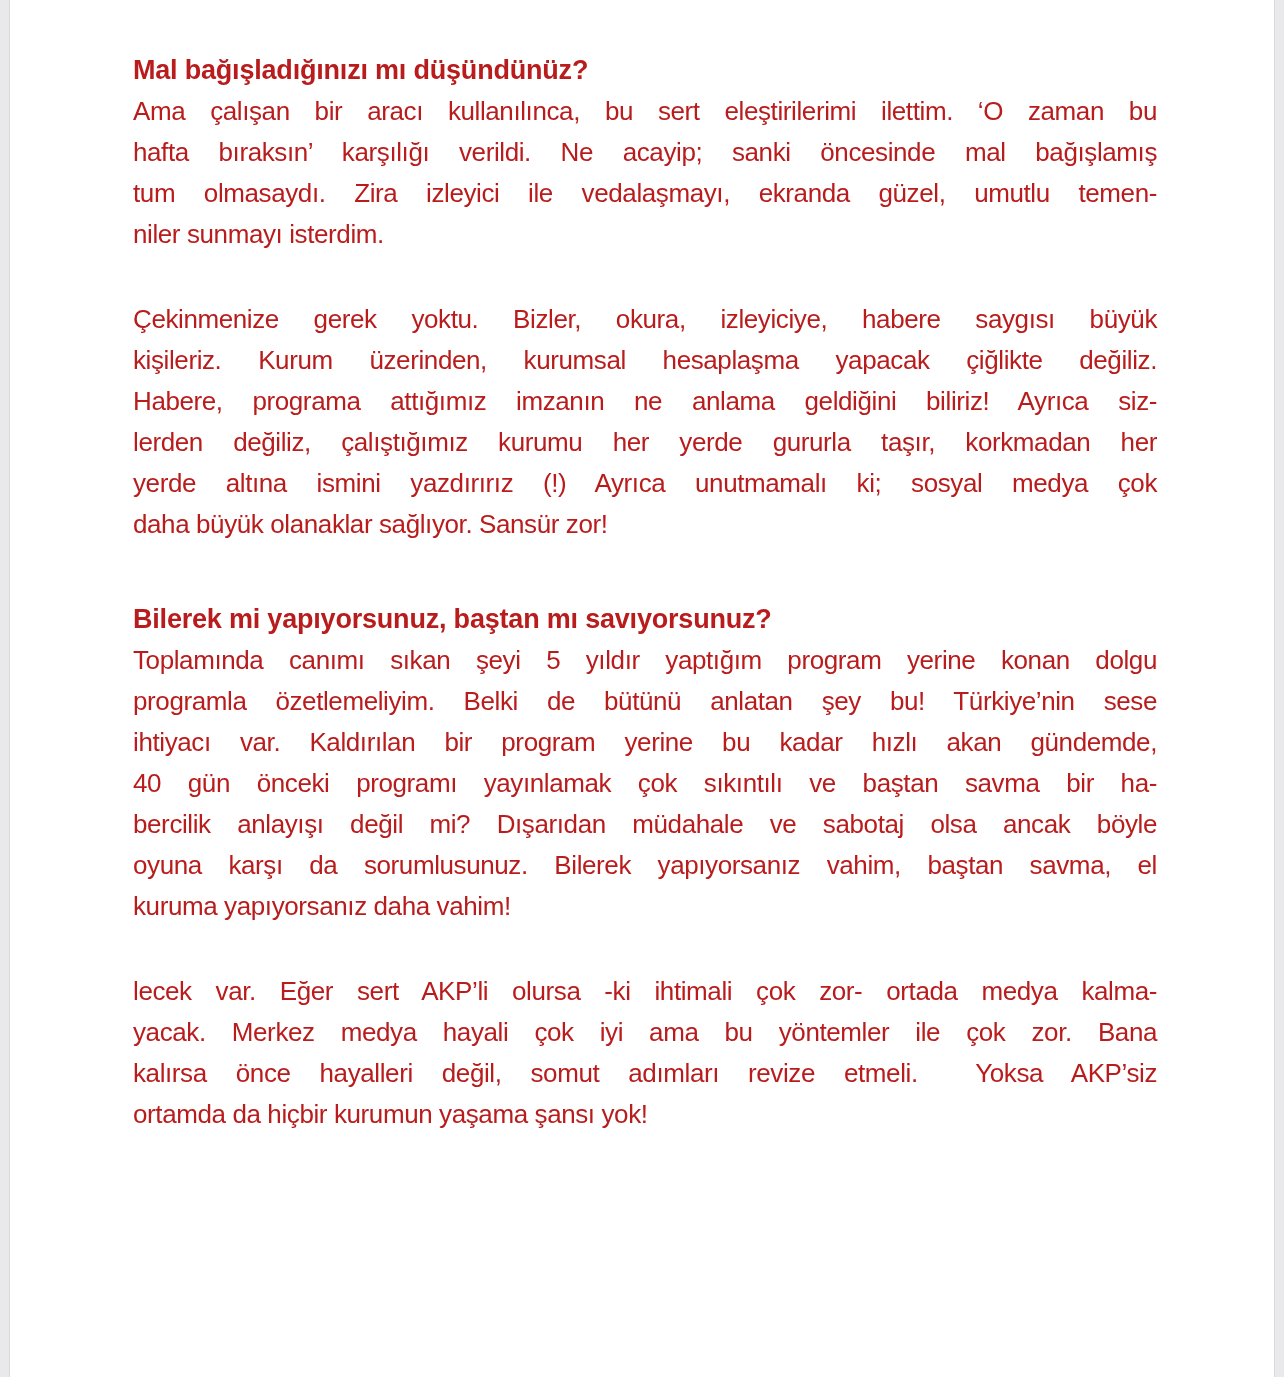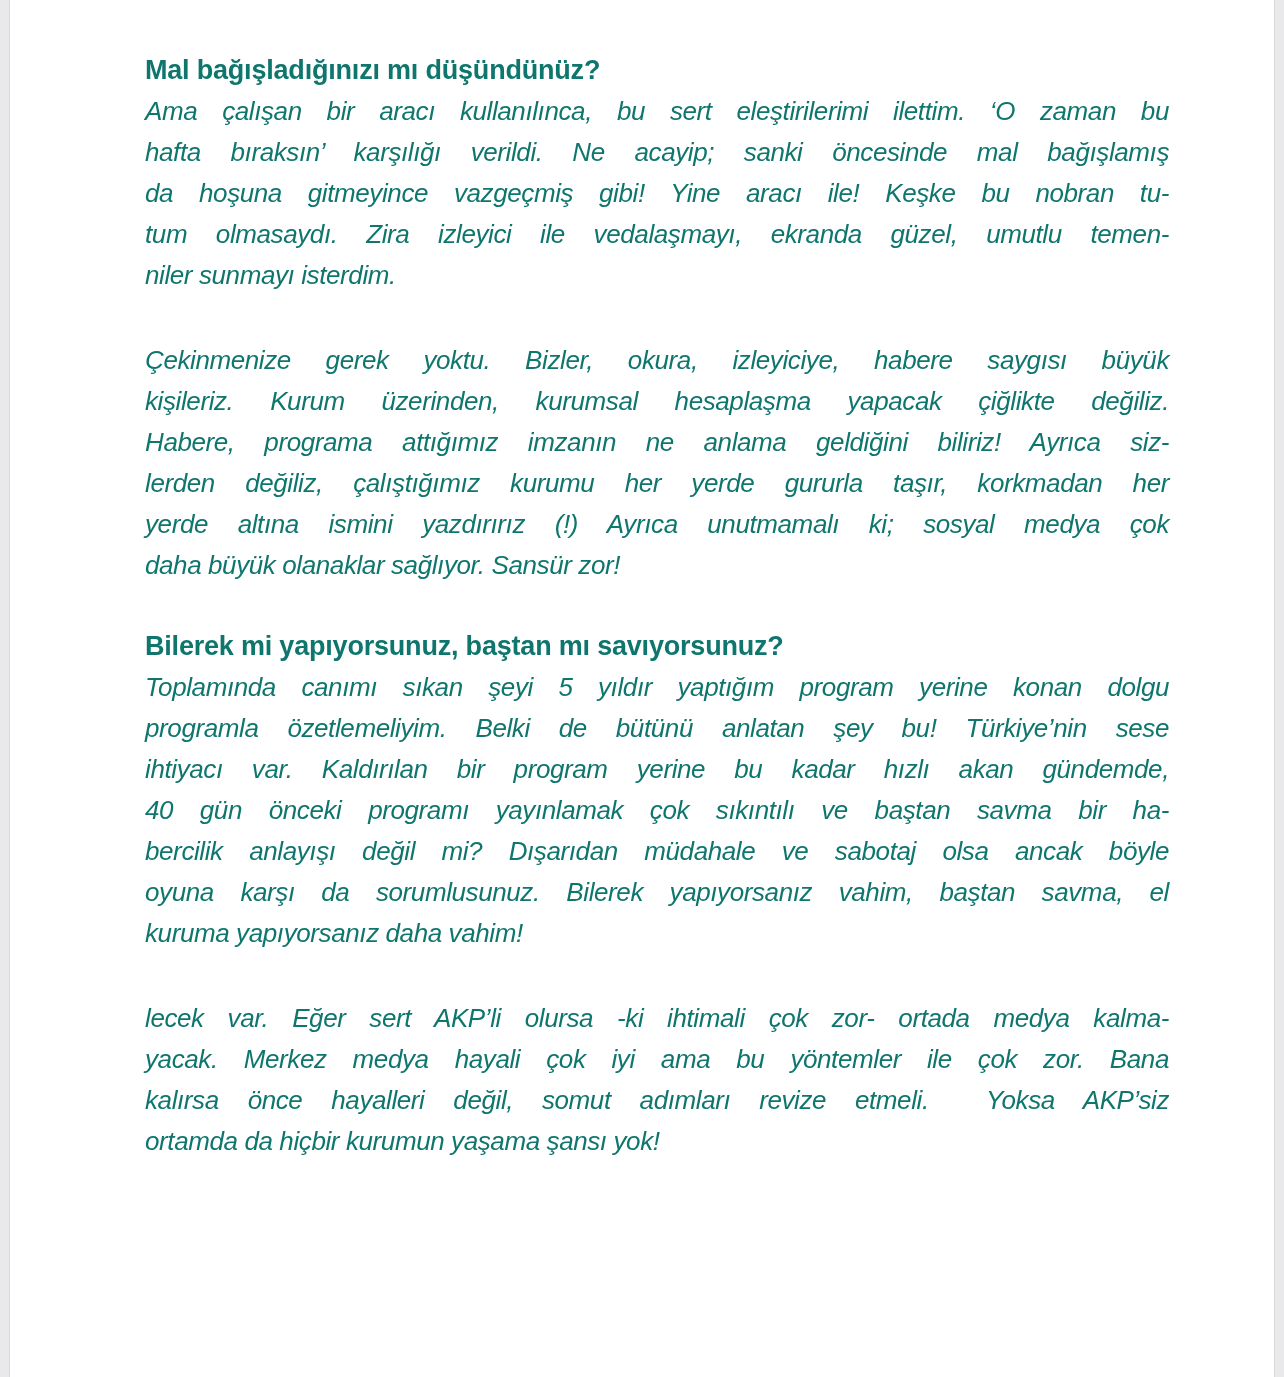--- a/index.html
+++ b/index.html
@@ -20,62 +20,60 @@
     top: 0;
     bottom: 0;
     width: 9px;
     background: #e9e9eb;
   }
   .edge-strip.left  { left: 0;  border-right: 1px solid #d9d9db; }
   .edge-strip.right { right: 0; border-left: 1px solid #d9d9db; }
 
   .article {
     position: absolute;
-    left: 145px;
+    left: 133px;
     top: 50px;
     width: 1024px;
-    color: #0f766e;
+    color: #b91c1c;
     font-size: 26px;
     letter-spacing: -0.4px;
     line-height: 41px;
   }
-  .section + .section { margin-top: 40px; }
+  .section + .section { margin-top: 54px; }
   .section-heading {
     font-weight: 700;
     font-size: 27px;
     letter-spacing: -0.2px;
     line-height: 41px;
     margin: 0;
   }
   .paragraph { margin: 0; }
   .paragraph + .paragraph { margin-top: 44px; }
   .text-line {
     text-align: justify;
     text-align-last: justify;
     white-space: pre-wrap;
     height: 41px;
-    font-style: italic;
   }
   .text-line.last {
     text-align-last: left;
   }
 </style>
 </head>
 <body>
 
 <div class="screen">
   <div class="edge-strip left"></div>
   <div class="edge-strip right"></div>
   <div class="article">
       <div class="section">
         <div class="section-heading">Mal bağışladığınızı mı düşündünüz?</div>
         <div class="paragraph">
           <div class="text-line">Ama çalışan bir aracı kullanılınca, bu sert eleştirilerimi ilettim. ‘O zaman bu</div>
           <div class="text-line">hafta bıraksın’ karşılığı verildi. Ne acayip; sanki öncesinde mal bağışlamış</div>
-          <div class="text-line">da hoşuna gitmeyince vazgeçmiş gibi! Yine aracı ile! Keşke bu nobran tu-</div>
           <div class="text-line">tum olmasaydı. Zira izleyici ile vedalaşmayı, ekranda güzel, umutlu temen-</div>
           <div class="text-line last">niler sunmayı isterdim.</div>
         </div>
         <div class="paragraph">
           <div class="text-line">Çekinmenize gerek yoktu. Bizler, okura, izleyiciye, habere saygısı büyük</div>
           <div class="text-line">kişileriz. Kurum üzerinden, kurumsal hesaplaşma yapacak çiğlikte değiliz.</div>
           <div class="text-line">Habere, programa attığımız imzanın ne anlama geldiğini biliriz! Ayrıca siz-</div>
           <div class="text-line">lerden değiliz, çalıştığımız kurumu her yerde gururla taşır, korkmadan her</div>
           <div class="text-line">yerde altına ismini yazdırırız (!) Ayrıca unutmamalı ki; sosyal medya çok</div>
           <div class="text-line last">daha büyük olanaklar sağlıyor. Sansür zor!</div>

